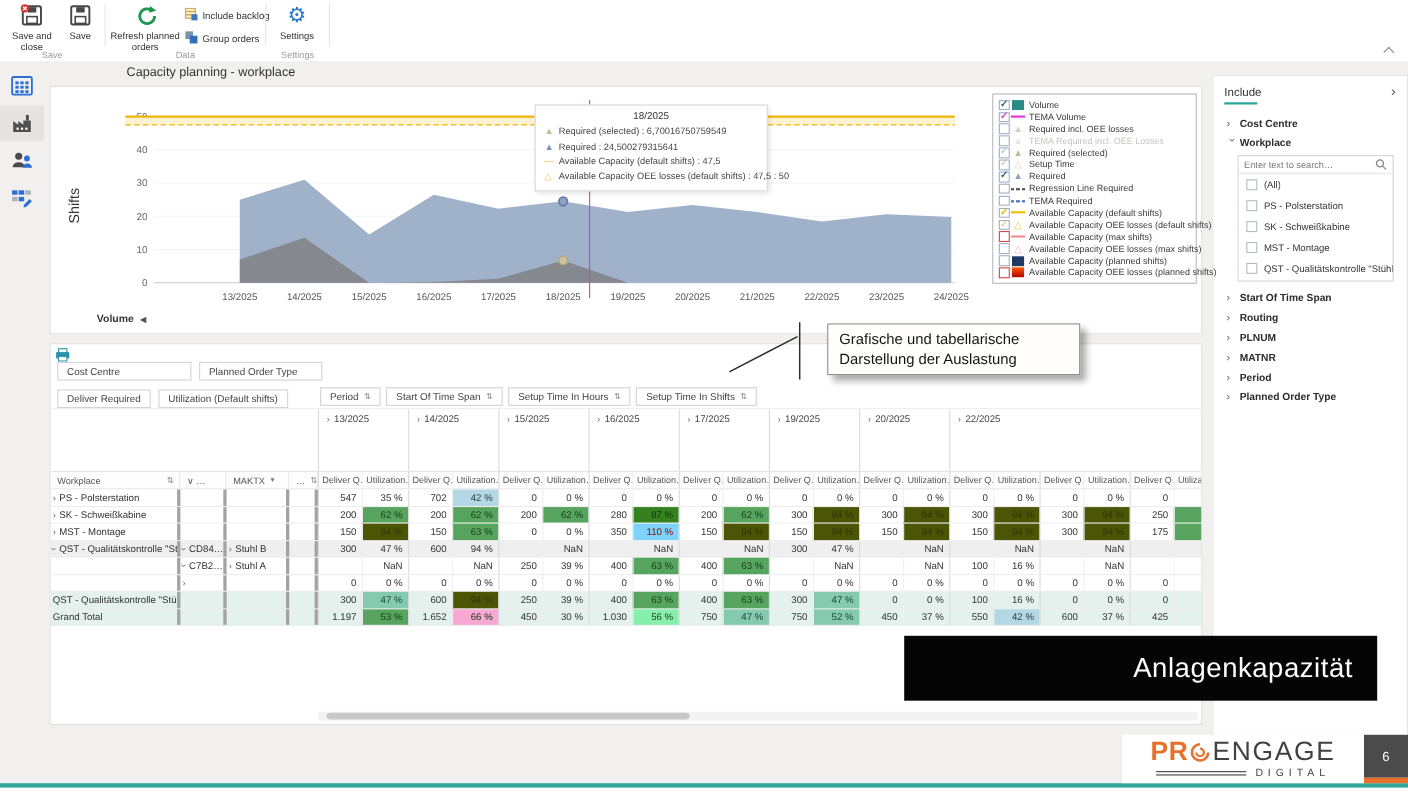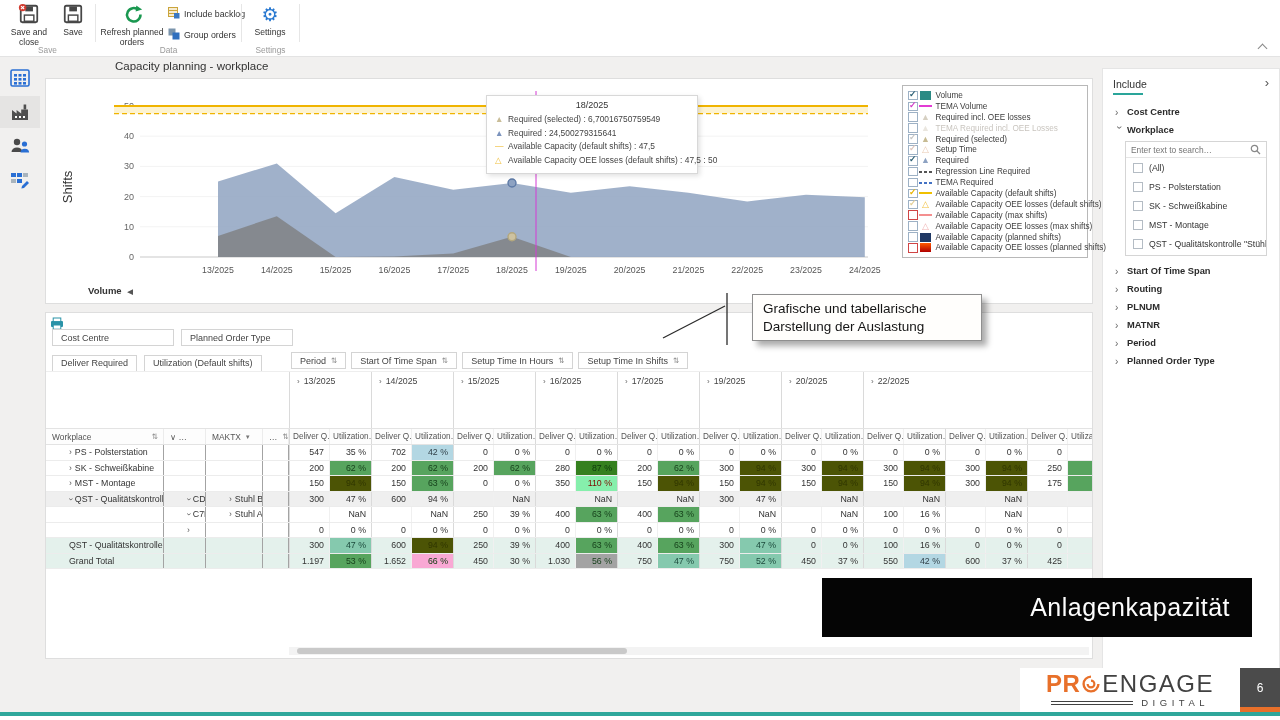--- a/index.html
+++ b/index.html
@@ -64,21 +64,21 @@
   .lh{font-size:8.4px;color:#555;display:flex;align-items:center;padding-left:6px;border-right:1px solid #ececec;white-space:nowrap;overflow:hidden}
   .lh1{width:118px;flex:0 0 118px;justify-content:space-between;padding-right:5px}
   .lh2{width:42px;flex:0 0 42px}
   .lh3{width:57px;flex:0 0 57px}
   .lh4{width:26px;flex:0 0 26px}
   .sh{font-size:8.2px;color:#555;line-height:15px;white-space:nowrap;overflow:hidden;padding-left:3px}
   .shd{width:40px;flex:0 0 40px;border-left:1px solid #dadada}
   .shu{width:42px;flex:0 0 42px;border-left:1px solid #f0f0f0}
   .tbody{position:absolute;left:0;top:132px;width:1063px}
   .trow{display:flex;height:15.5px;line-height:14.5px;border-bottom:1px solid #ececec;background:#fff}
-  .lc{font-size:8.8px;color:#333;white-space:nowrap;overflow:hidden;padding-left:23px;border-right:1px solid #a3a3a3}
+  .lc{font-size:8.8px;color:#333;white-space:nowrap;overflow:hidden;padding-left:2px;border-right:3px solid #a3a3a3}
   .lc1{width:118px;flex:0 0 118px}
   .lc2{width:42px;flex:0 0 42px}
   .lc3{width:57px;flex:0 0 57px}
   .lc4{width:26px;flex:0 0 26px}
   .chev{display:inline-block;font-size:8.5px;color:#555;margin-right:3px}
   .chev.d{transform:rotate(90deg)}
   .cd{width:40px;flex:0 0 40px;font-size:8.8px;color:#333;text-align:right;padding-right:5px;border-left:1px solid #dadada}
   .cu{width:42px;flex:0 0 42px;font-size:8.8px;color:#333;text-align:right;padding-right:5px;border-left:1px solid #f0f0f0}
   .hscroll{position:absolute;left:243px;bottom:3px;width:800px;height:8px;background:#f3f3f3}
   .hthumb{position:absolute;left:8px;top:1px;width:330px;height:6px;background:#c9c9c9;border-radius:3px}
@@ -560,21 +560,21 @@
           <div class="lc lc2"></div>
           <div class="lc lc3"></div>
           <div class="lc lc4"></div>
           <div class="cd">150</div>
           <div class="cu" style="background: rgb(76, 84, 5); color: rgb(48, 54, 1);">94 %</div>
           <div class="cd">150</div>
           <div class="cu" style="background: rgb(87, 164, 94); color: rgb(21, 63, 26);">63 %</div>
           <div class="cd">0</div>
           <div class="cu">0 %</div>
           <div class="cd">350</div>
-          <div class="cu" style="background: #86efac; color: rgb(126, 11, 0);">110 %</div>
+          <div class="cu" style="background: #7dd3fc; color: rgb(126, 11, 0);">110 %</div>
           <div class="cd">150</div>
           <div class="cu" style="background: rgb(76, 84, 5); color: rgb(48, 54, 1);">94 %</div>
           <div class="cd">150</div>
           <div class="cu" style="background: rgb(76, 84, 5); color: rgb(48, 54, 1);">94 %</div>
           <div class="cd">150</div>
           <div class="cu" style="background: rgb(76, 84, 5); color: rgb(48, 54, 1);">94 %</div>
           <div class="cd">150</div>
           <div class="cu" style="background: rgb(76, 84, 5); color: rgb(48, 54, 1);">94 %</div>
           <div class="cd">300</div>
           <div class="cu" style="background: rgb(76, 84, 5); color: rgb(48, 54, 1);">94 %</div>
@@ -690,21 +690,21 @@
           <div class="lc lc2"></div>
           <div class="lc lc3"></div>
           <div class="lc lc4"></div>
           <div class="cd">1.197</div>
           <div class="cu" style="background: rgb(87, 164, 94); color: rgb(21, 63, 26);">53 %</div>
           <div class="cd">1.652</div>
           <div class="cu" style="background: #f9a8d4; color: rgb(12, 56, 12);">66 %</div>
           <div class="cd">450</div>
           <div class="cu">30 %</div>
           <div class="cd">1.030</div>
-          <div class="cu" style="background: #a3a3a3; color: rgb(21, 63, 26);">56 %</div>
+          <div class="cu" style="background: #86efac; color: rgb(21, 63, 26);">56 %</div>
           <div class="cd">750</div>
           <div class="cu" style="background: rgb(133, 201, 174); color: rgb(28, 74, 60);">47 %</div>
           <div class="cd">750</div>
           <div class="cu" style="background: rgb(133, 201, 174); color: rgb(28, 74, 60);">52 %</div>
           <div class="cd">450</div>
           <div class="cu">37 %</div>
           <div class="cd">550</div>
           <div class="cu" style="background: rgb(179, 215, 227); color: rgb(50, 66, 74);">42 %</div>
           <div class="cd">600</div>
           <div class="cu">37 %</div>

